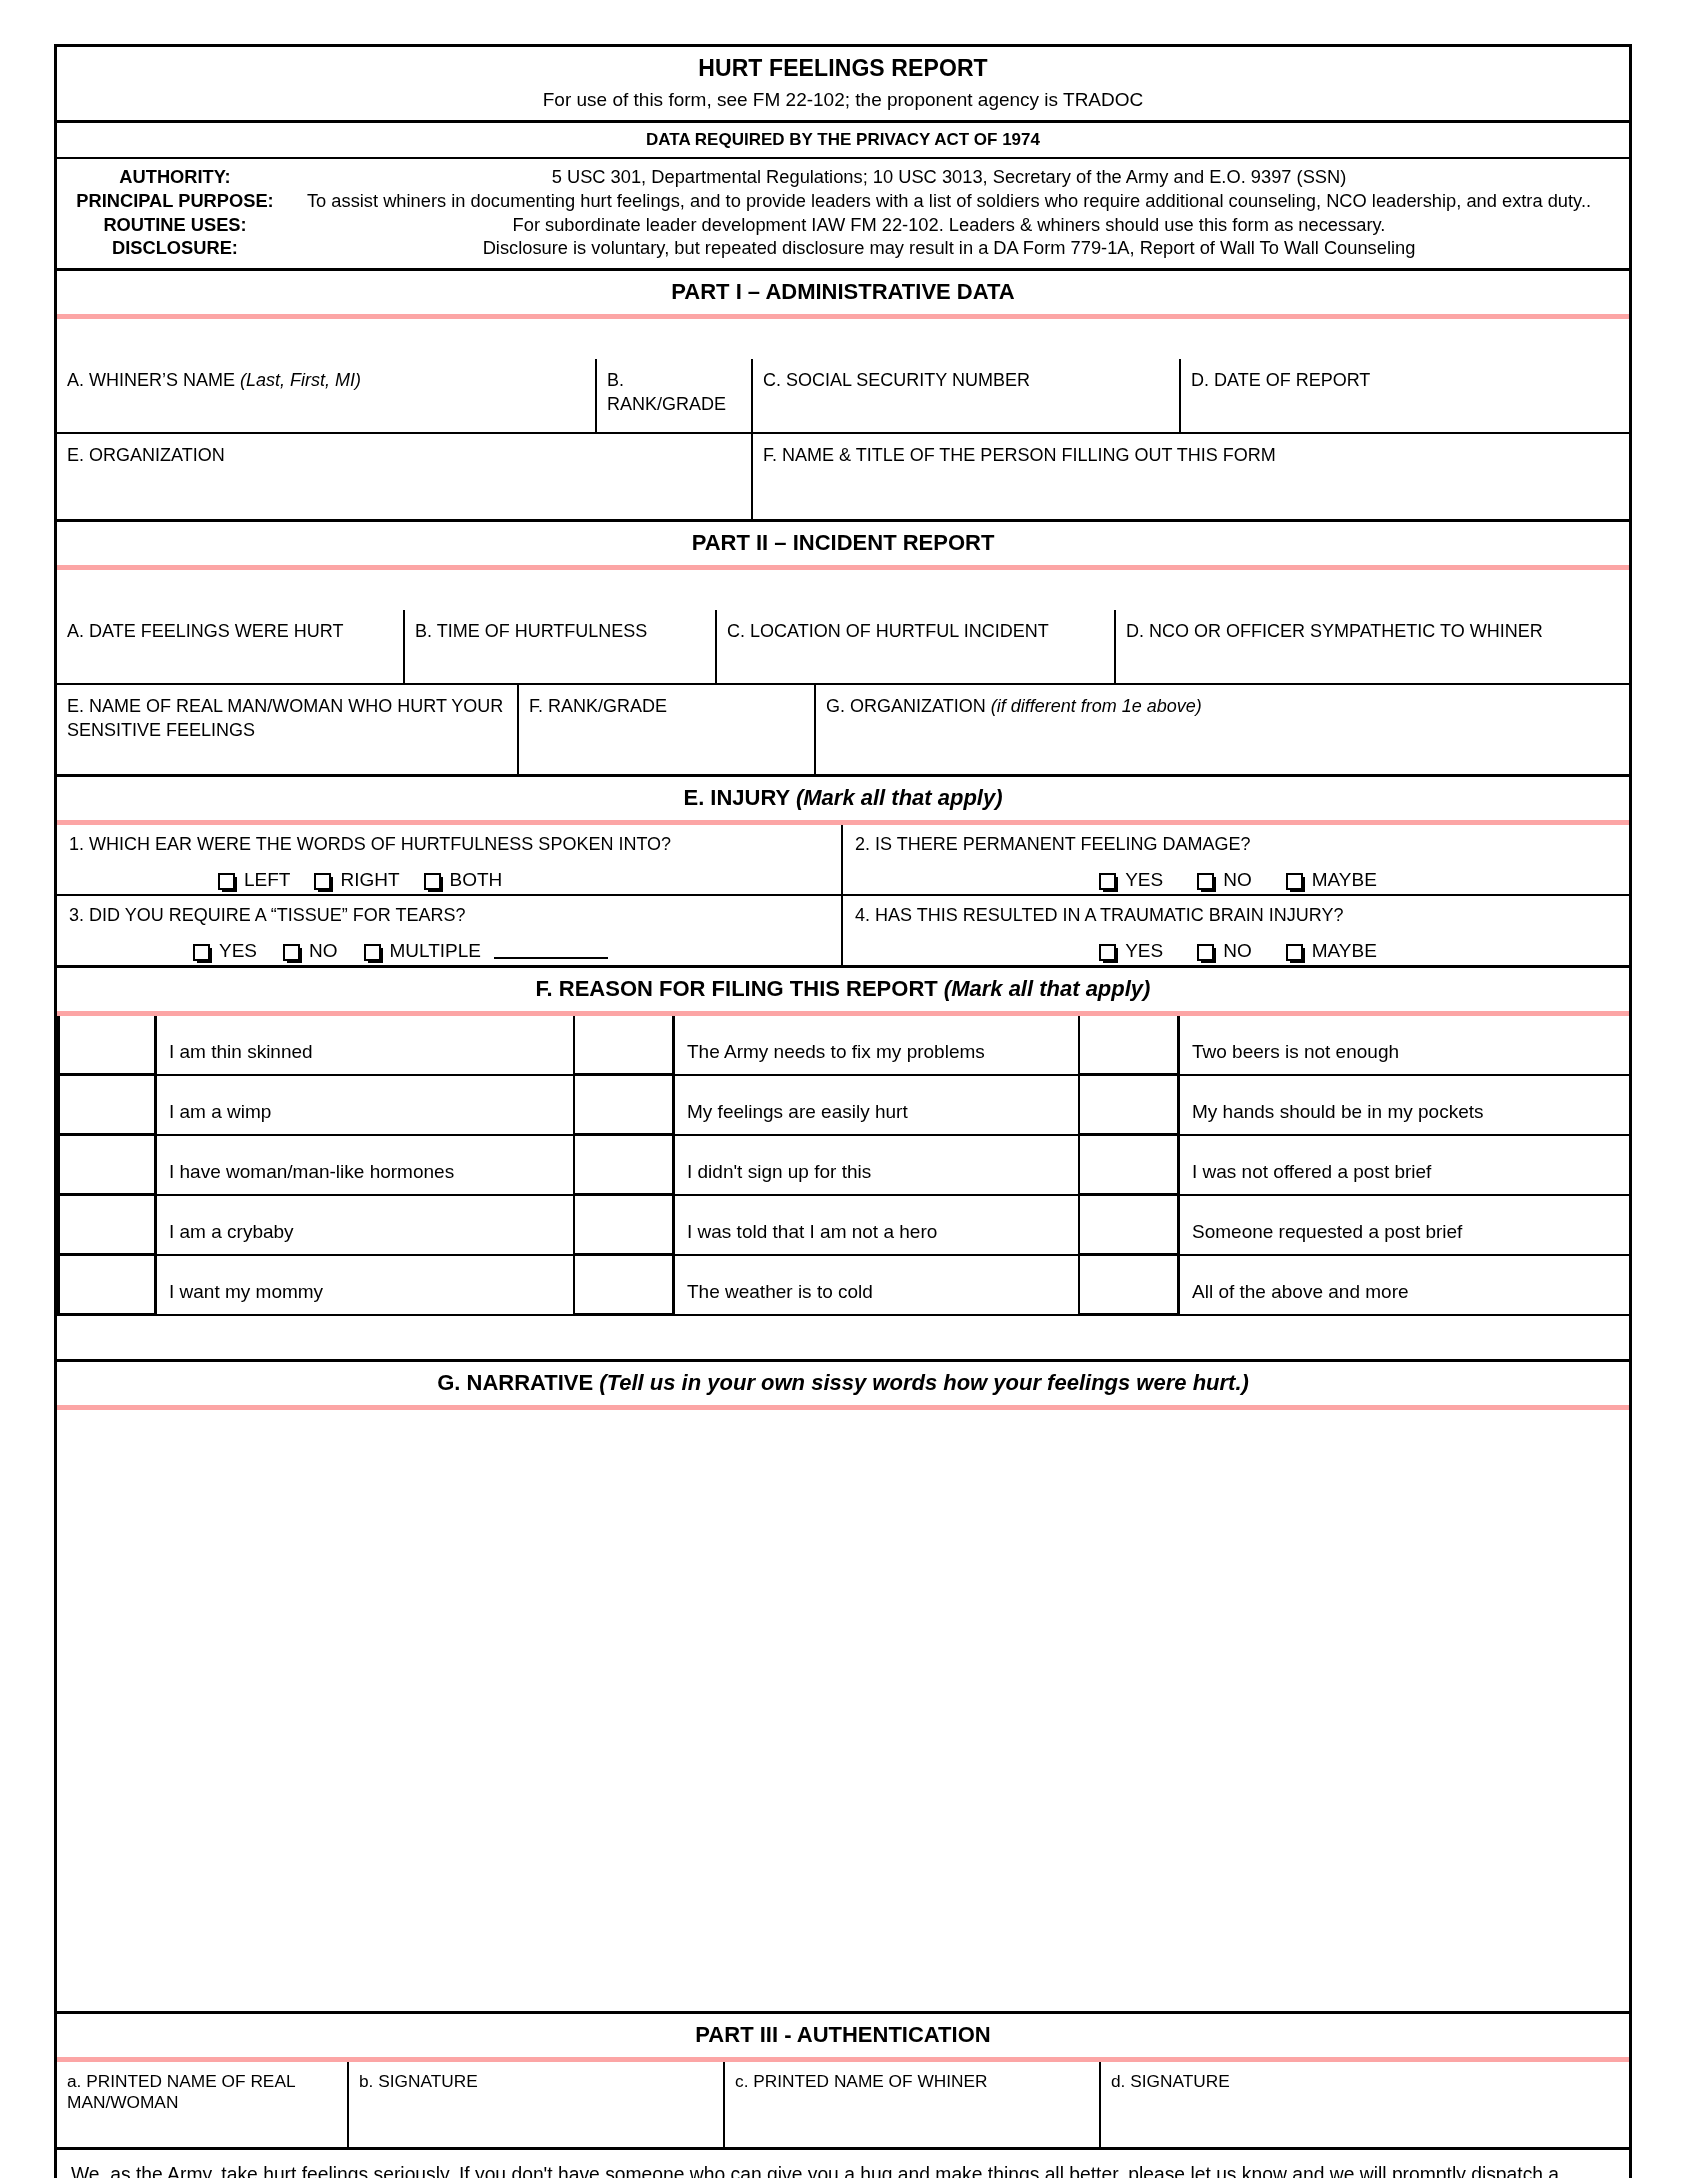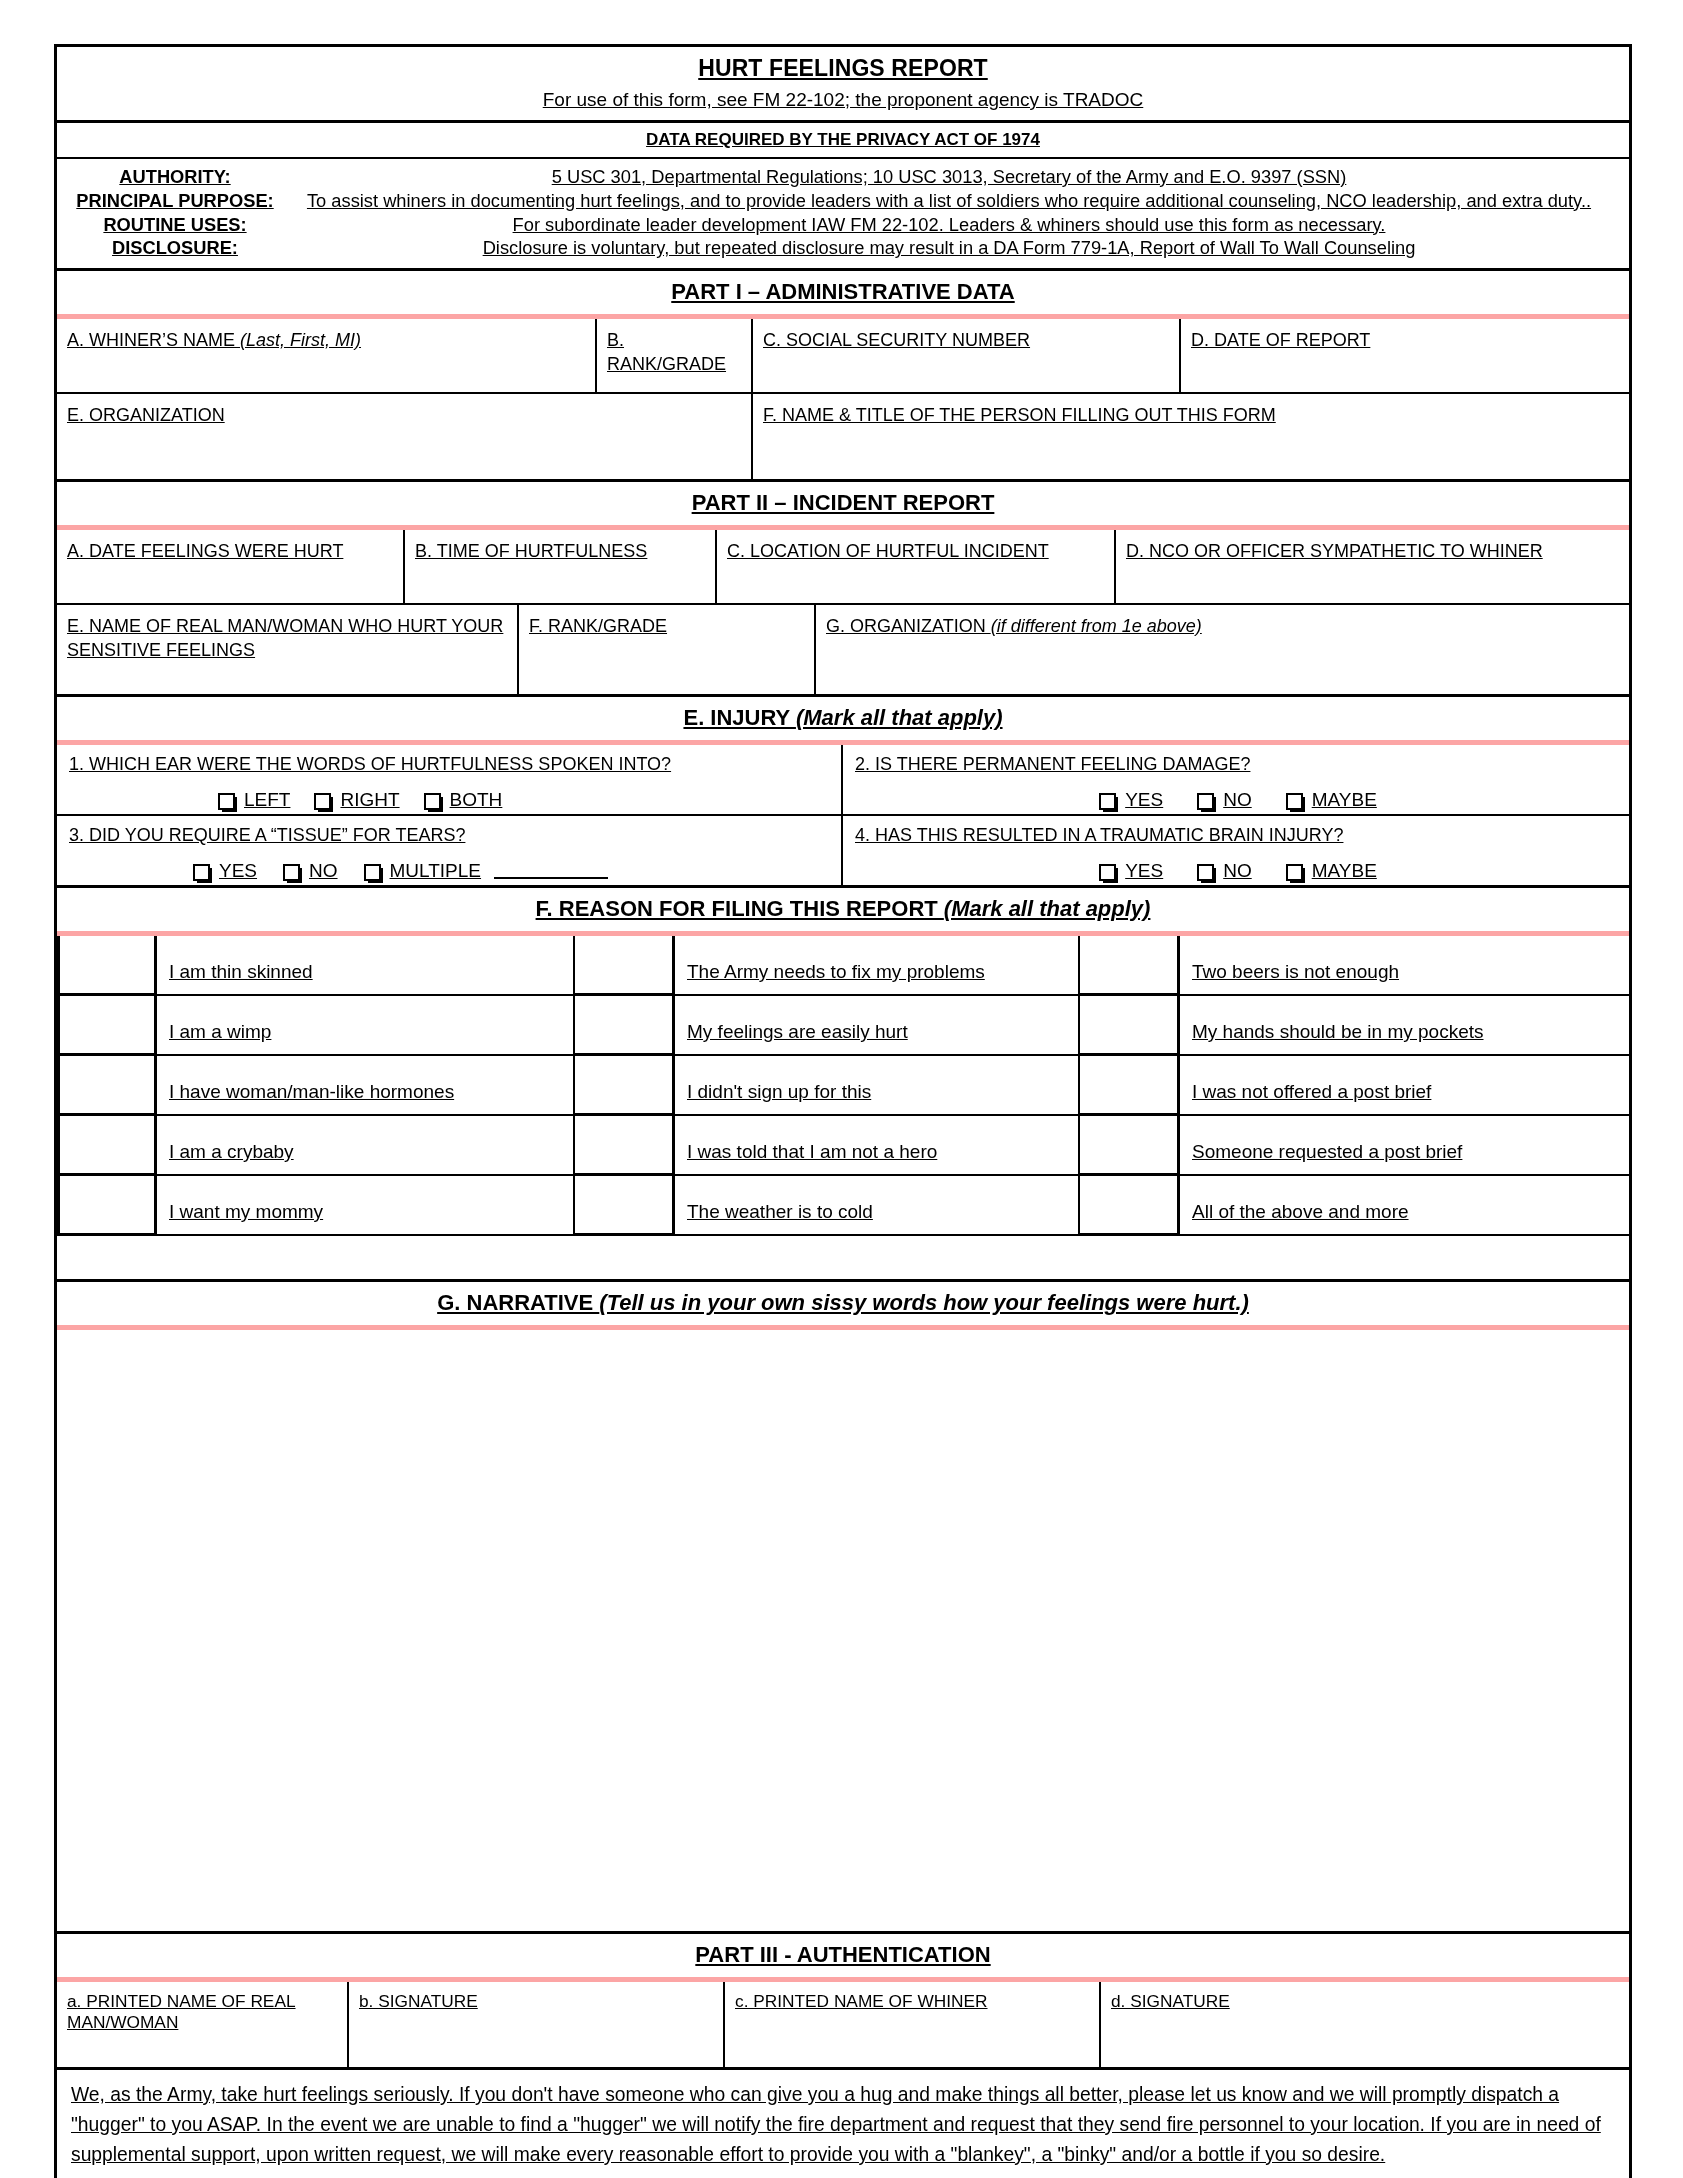--- a/index.html
+++ b/index.html
@@ -11,21 +11,20 @@
     width: 1683px; height: 2178px;
     font-family: "Liberation Sans", sans-serif;
     color: #000;
     position: relative;
   }
   .page {
     position: absolute;
     left: 0; top: 0;
     width: 1683px; height: 1921px;
     padding: 44px 48px 0 54px;
-    text-decoration: underline;
   }
   .form {
     width: 1578px;
     border: 3px solid #000;
     border-bottom: none;
   }
   
   .band {
     border-bottom: 3px solid #000;
     text-align: center;
@@ -72,21 +71,21 @@
   .grid-row { display: flex; border-bottom: 2px solid #000; }
   .grid-row.thick { border-bottom: 3px solid #000; }
   .cell {
     padding: 9px 6px 6px 10px;
     font-size: 18px;
     line-height: 1.35;
     border-right: 2px solid #000;
   }
   .cell:last-child { border-right: none; }
   .cell .ital { font-style: italic; }
-  .h-tall { height: 73px; }
+  .h-tall { height: 73px; margin-top: 40px; }
   .h-tall2 { height: 85px; }
   
   .inj-row { display: flex; border-bottom: 2px solid #000; }
   .inj-row.last { border-bottom: 3px solid #000; }
   .inj-cell {
     width: 50%;
     border-right: 2px solid #000;
     padding: 9px 8px 3px 12px;
     font-size: 18px;
   }

